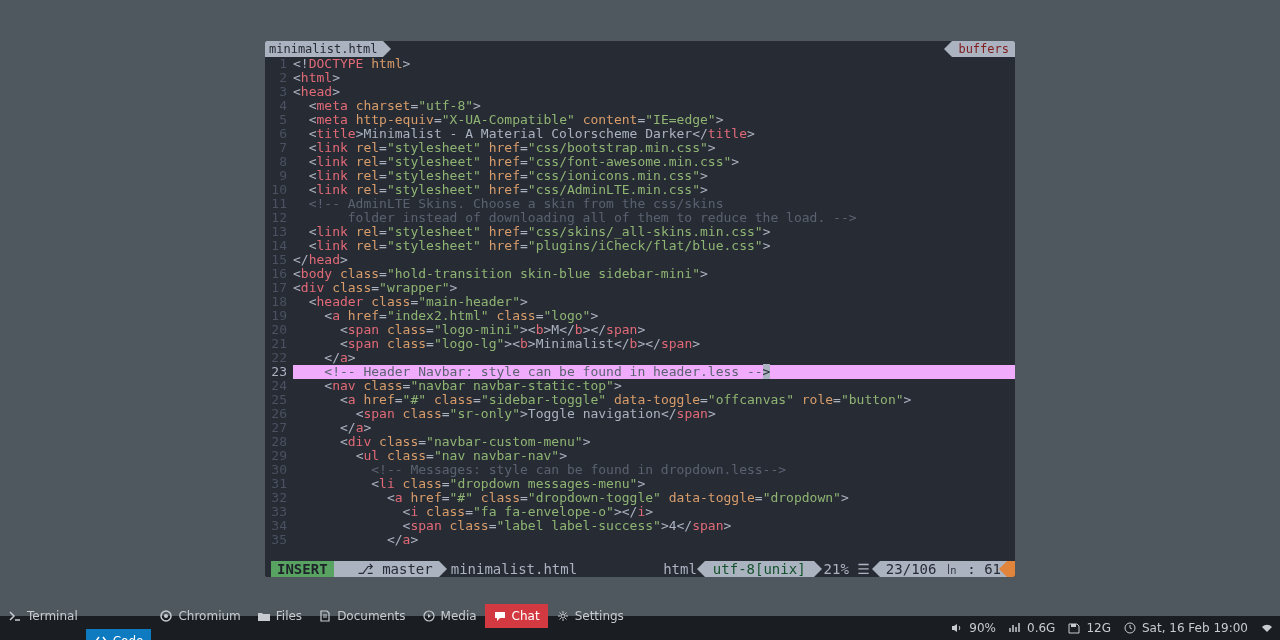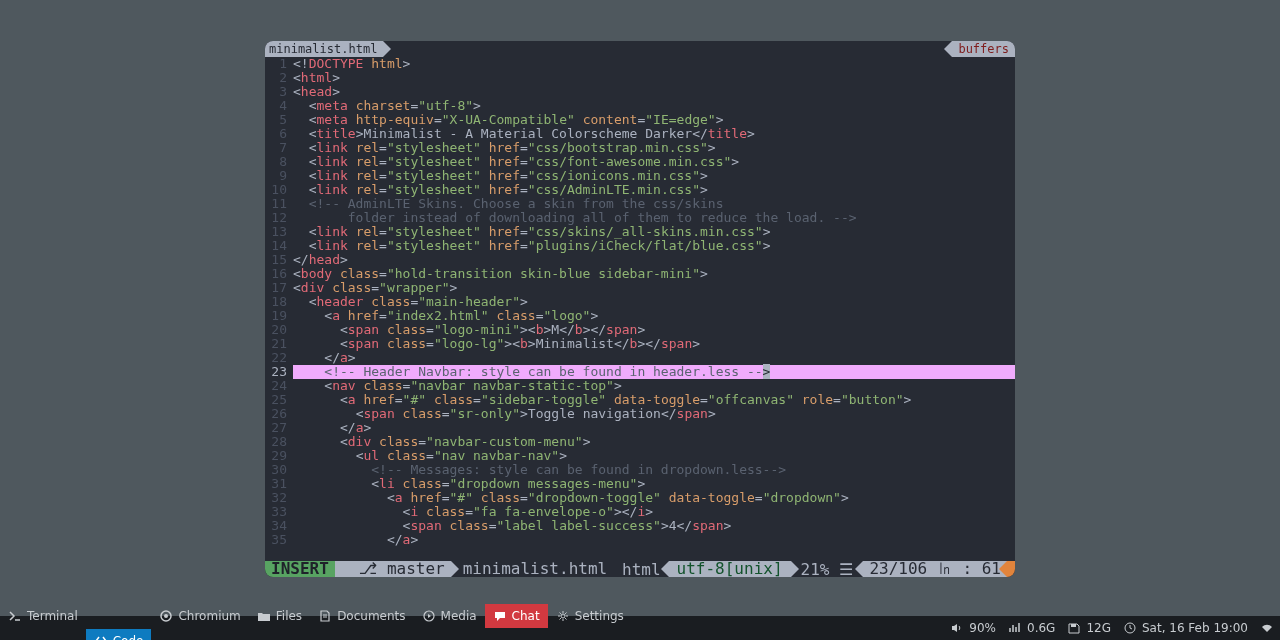--- a/index.html
+++ b/index.html
@@ -9,21 +9,21 @@
   font-family: 'DejaVu Sans Mono', 'Menlo', 'Consolas', monospace;
   font-size: 13px;
   overflow: hidden;
   position: relative;
 }
 .editor-window {
   position: absolute;
   left: 265px; top: 41px;
   width: 750px; height: 536px;
   background: #272b34;
-  border-radius: 8px;
+  border-radius: 2px;
   overflow: hidden;
 }
 .tabline {
   height: 16px;
   background: #272b34;
   display: flex;
   align-items: center;
   font-size: 12px;
 }
 .tab {
@@ -84,21 +84,22 @@
 .c-attr { color: #d89d6a; }
 .c-str { color: #8fb573; }
 .c-text { color: #abb2c0; }
 .c-comment { color: #5a6270; }
 .c-angle { color: #abb2c0; }
 .statusline {
   height: 16px;
   background: #272b34;
   display: flex;
   align-items: center;
-  font-size: 16px;
+  font-size: 14px;
+  margin-left: 6px;
 }
 .sl-seg {
   height: 16px;
   line-height: 16px;
   padding: 0 6px;
   position: relative;
 }
 .sl-mode { background: #58a362; color: #1f222a; font-weight: bold; }
 .sl-mode::after {
   content: ''; position: absolute; right: -8px; top: 0;

